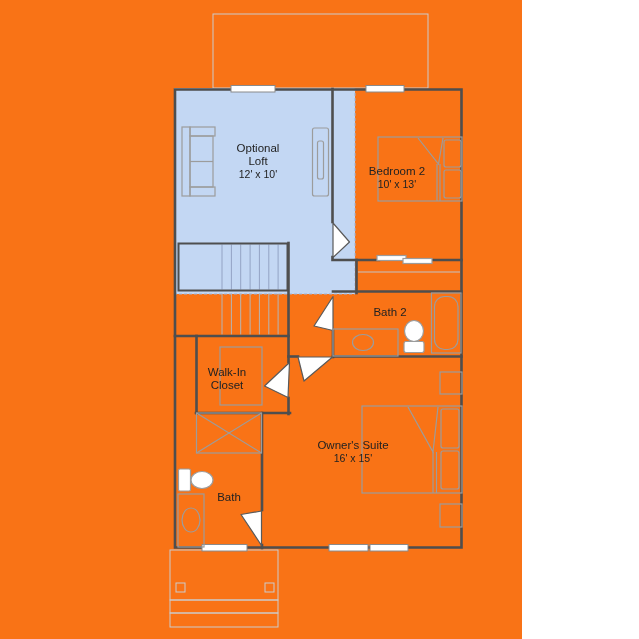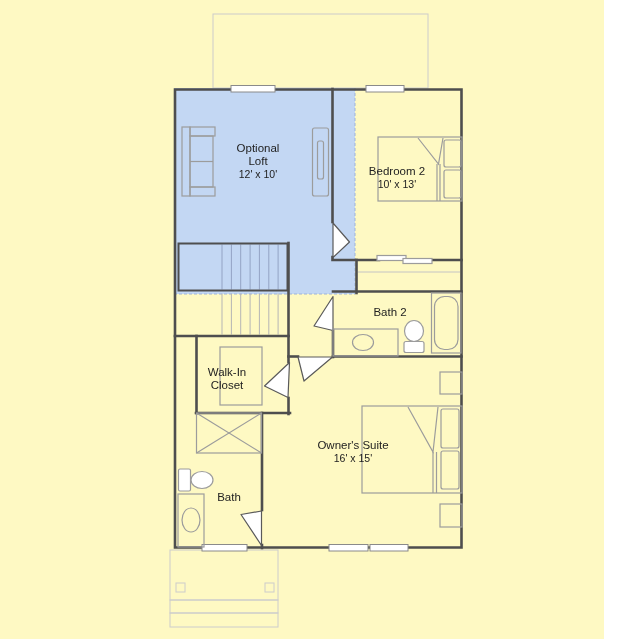--- a/index.html
+++ b/index.html
@@ -1,16 +1,16 @@
 <!DOCTYPE html>
 <html><head>
 <meta charset="utf-8">
 <style>
   html,body{margin:0;padding:0;background:#ffffff;}
-  .stage{position:relative;width:604px;height:639px;background:#fef9c3;overflow:hidden;
+  .stage{position:relative;width:522px;height:639px;background:#f97316;overflow:hidden;
          font-family:"Liberation Sans", sans-serif;}
   svg{display:block;}
   .wall{stroke:#4e4e4e;stroke-width:2.6;fill:none;stroke-linecap:square;}
   .wallthin{stroke:#4e4e4e;stroke-width:2;fill:none;stroke-linecap:square;}
   .fix{stroke:#9c9c9c;stroke-width:1.2;fill:none;}
   .fixw{stroke:#9c9c9c;stroke-width:1.2;fill:#ffffff;}
   .faint{stroke:#cccccc;stroke-width:1;fill:none;}
   .win{fill:#ffffff;stroke:#8a8a8a;stroke-width:1;}
   .door{fill:#ffffff;stroke:#5a5a5a;stroke-width:1.2;stroke-linejoin:round;}
   .tread-u{stroke:#93a3c4;stroke-width:1;}

